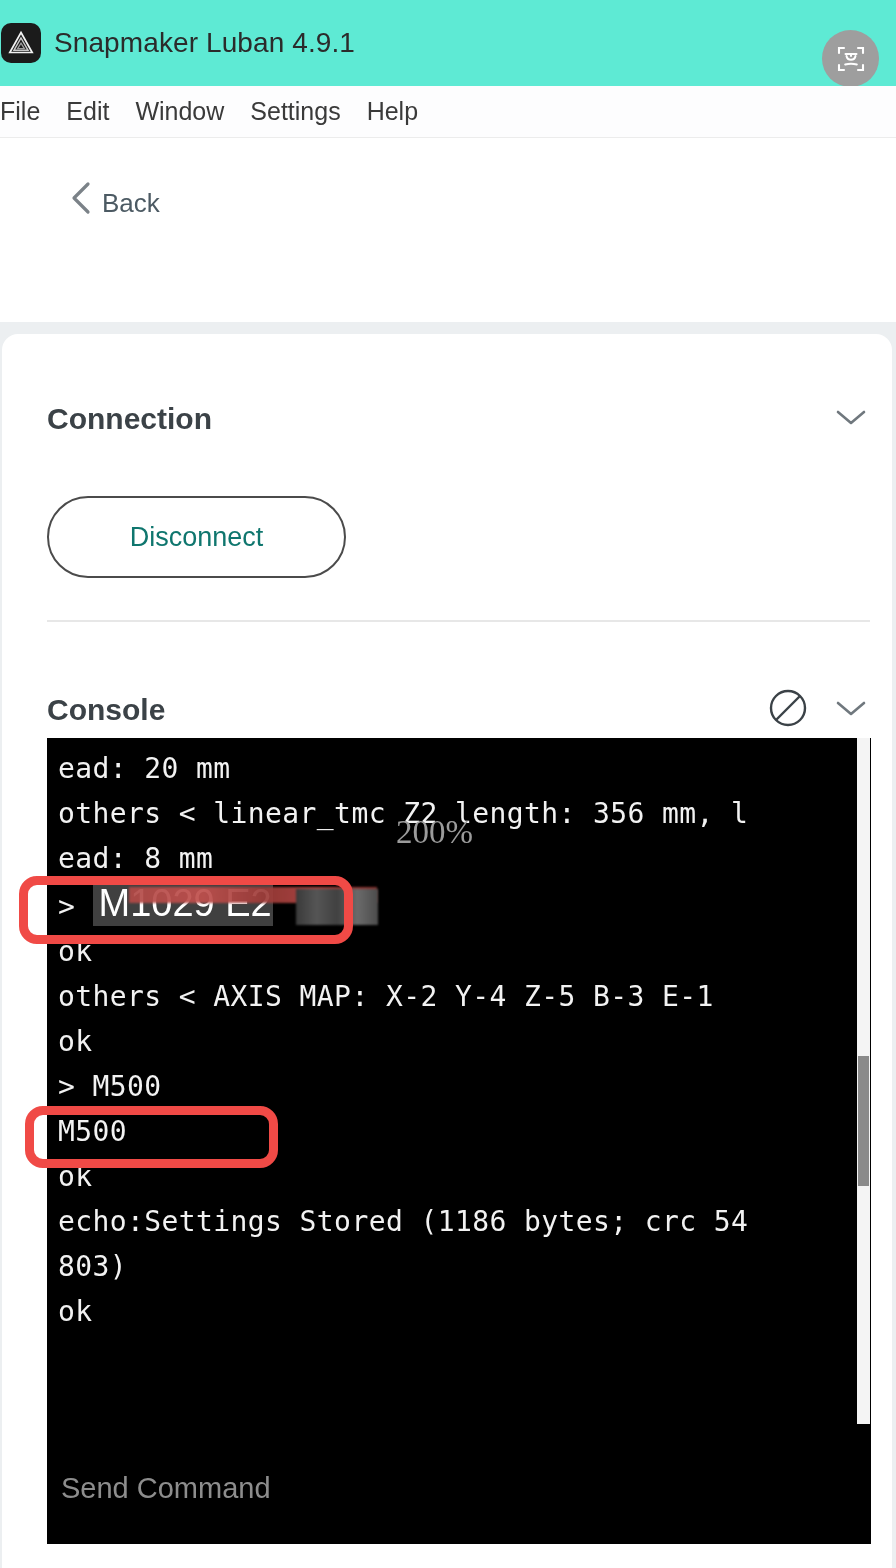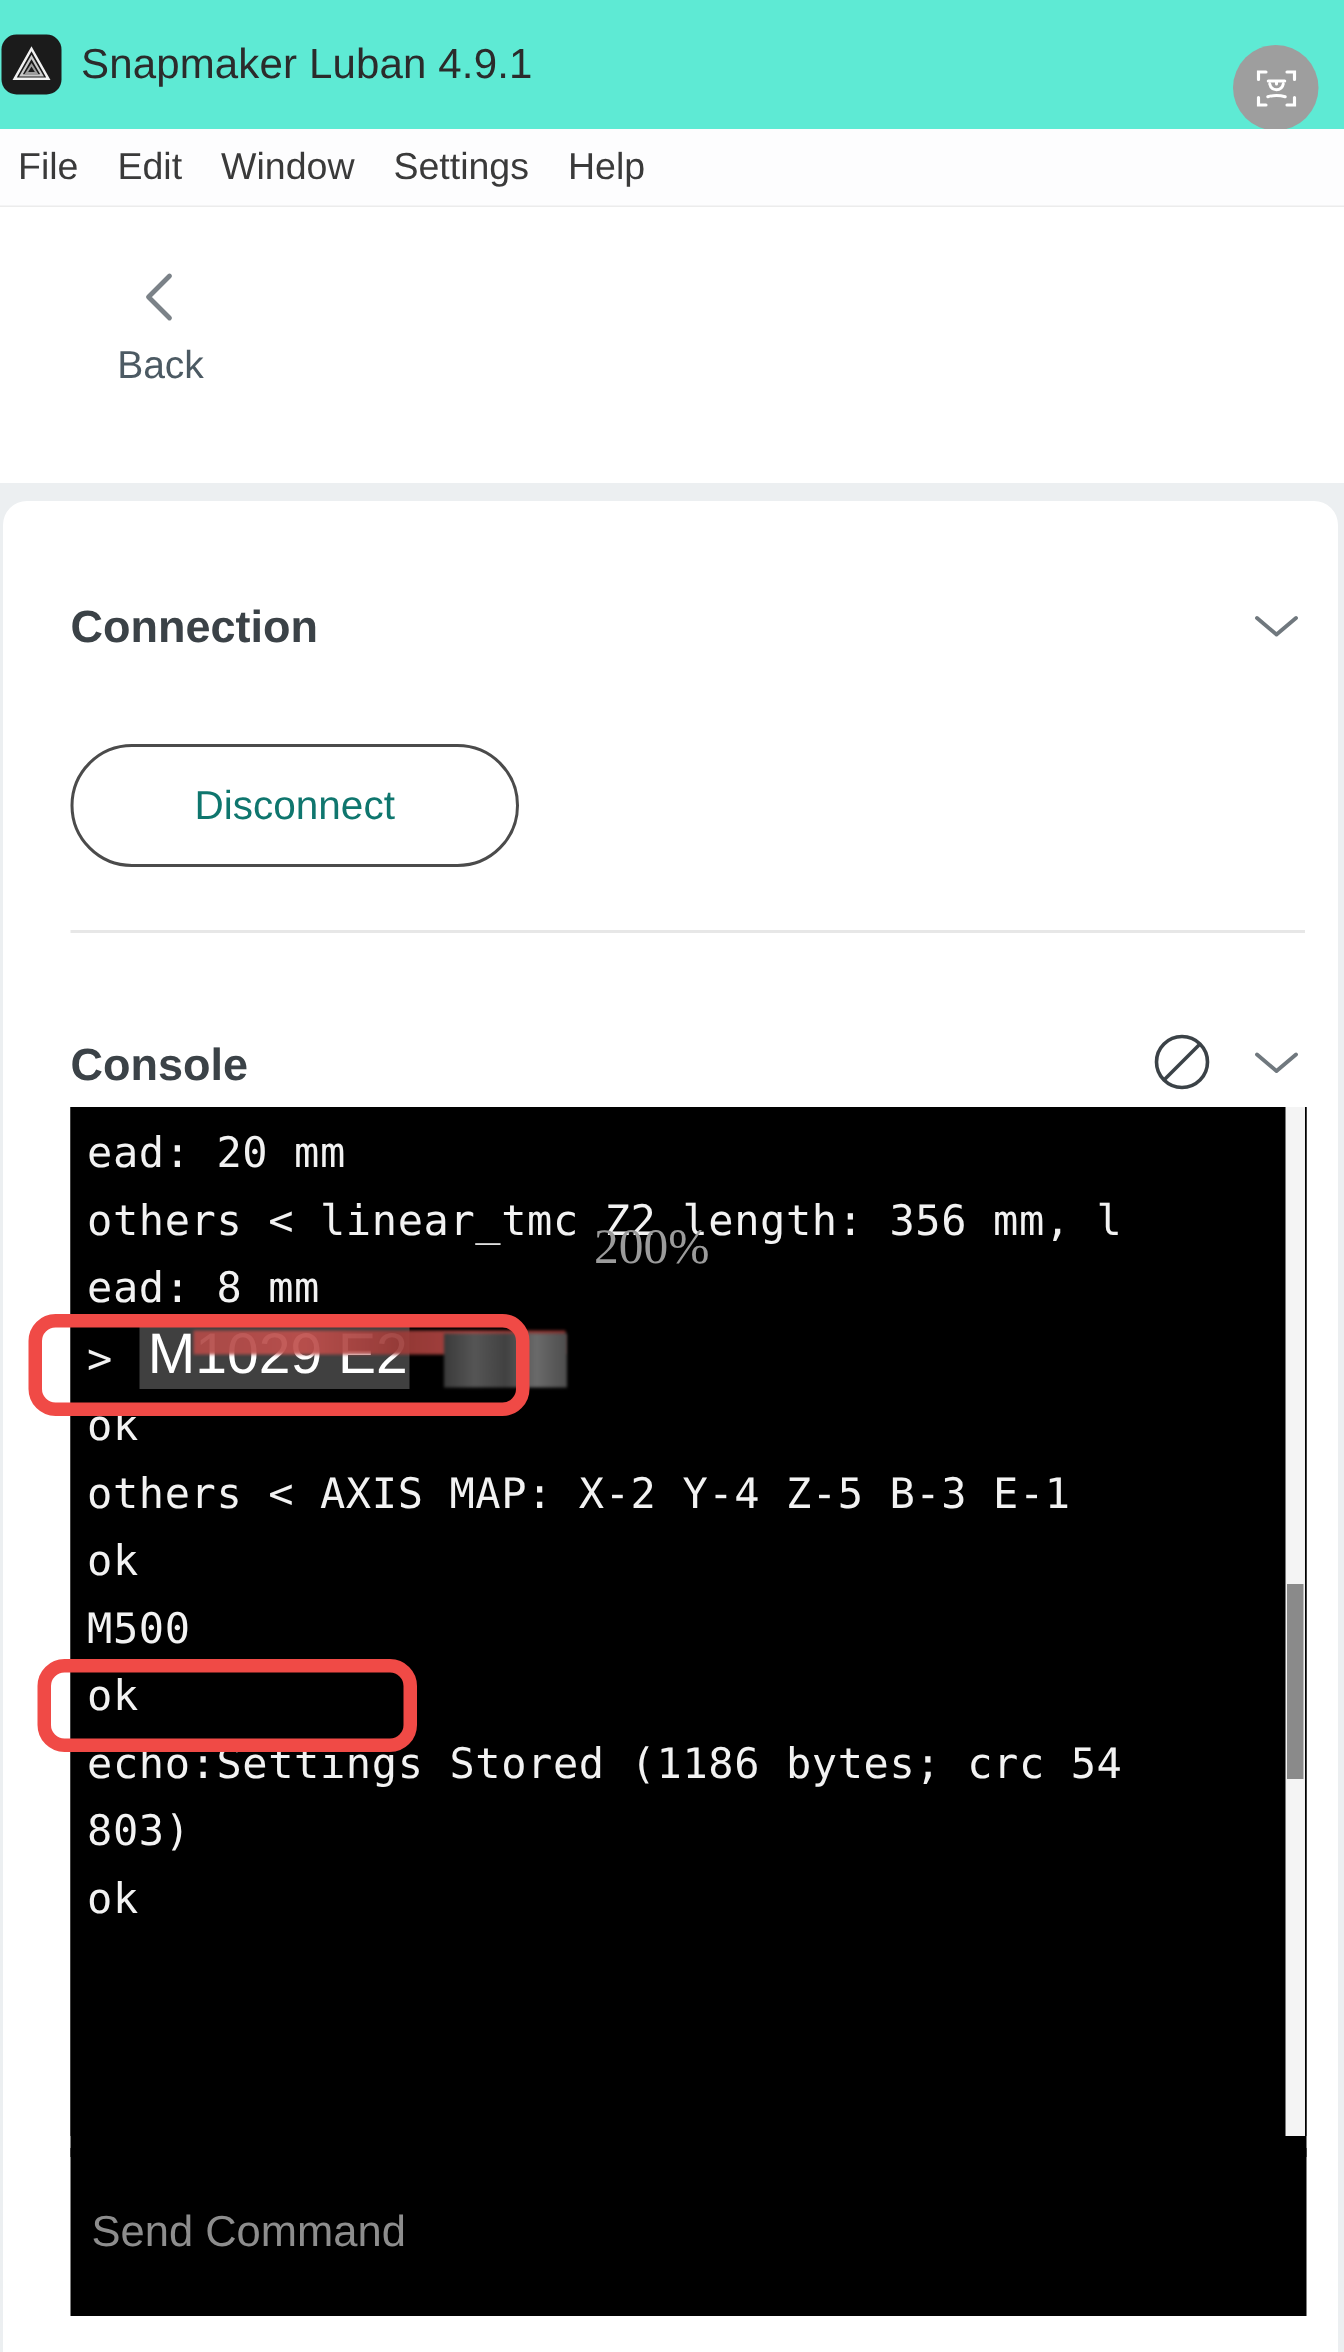--- a/index.html
+++ b/index.html
@@ -74,37 +74,36 @@
     border-bottom: 1px solid #ececec;
   }
   .menu-item {
     font-size: 25px;
     color: #3a3a3a;
     padding: 0 13px;
     white-space: nowrap;
     cursor: pointer;
     line-height: 1;
   }
-  .menu-item:first-child { padding-left: 12px; }
+  .menu-item:first-child { padding-left: 0; }
 
   
   .backbar {
     position: absolute;
     top: 138px; left: 0;
     width: 896px;
     height: 184px;
     background: #ffffff;
   }
   .back-btn {
     position: absolute;
     left: 62px;
     top: 38px;
     width: 90px;
     display: flex;
-    flex-direction: column;
     align-items: center;
     cursor: pointer;
   }
   .back-chevron { height: 44px; display:block; }
   .back-label {
     font-size: 26px;
     color: #4c5a63;
     margin-top: 10px;
     line-height: 1;
   }
@@ -374,20 +373,21 @@
       <div class="log-line">ead: 20 mm</div>
       <div class="log-line">others &lt; linear_tmc Z2 length: 356 mm, l</div>
       <div class="log-line">ead: 8 mm</div>
 
       <div class="log-line cmd"><span class="cmd-caret">&gt;</span> <span class="sel-text">M1029 E2</span><span class="redact-red"></span><span class="redact-gray"></span></div>
 
       <div class="log-line">ok</div>
       <div class="log-line">others &lt; AXIS MAP: X-2 Y-4 Z-5 B-3 E-1</div>
       <div class="log-line">ok</div>
 
+      <div class="log-line cmd"><span class="cmd-caret">&gt;</span> <span>M500</span></div>
 
       <div class="log-line">M500</div>
       <div class="log-line">ok</div>
       <div class="log-line">echo:Settings Stored (1186 bytes; crc 54</div>
       <div class="log-line">803)</div>
       <div class="log-line">ok</div>
     </div>
 
     <div class="console-scroll-track">
       <div class="console-scroll-thumb"></div>

